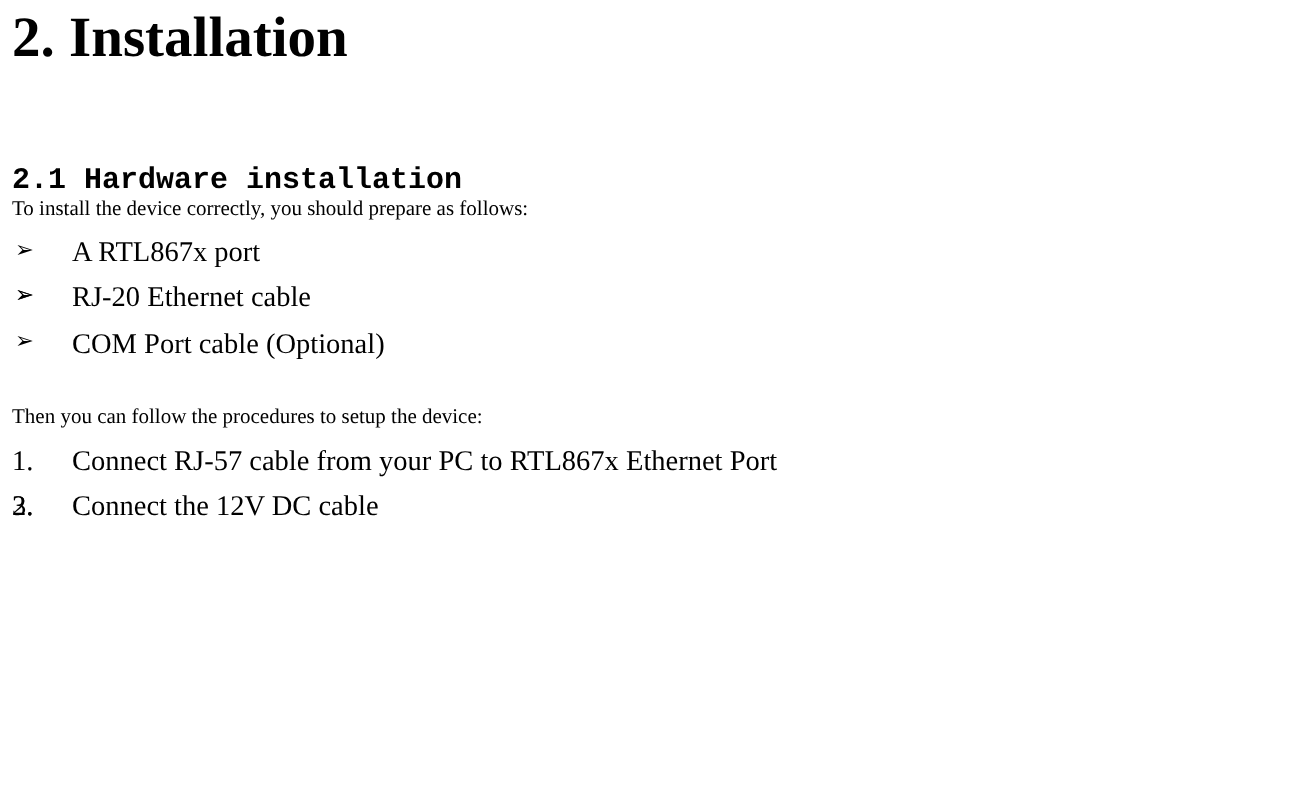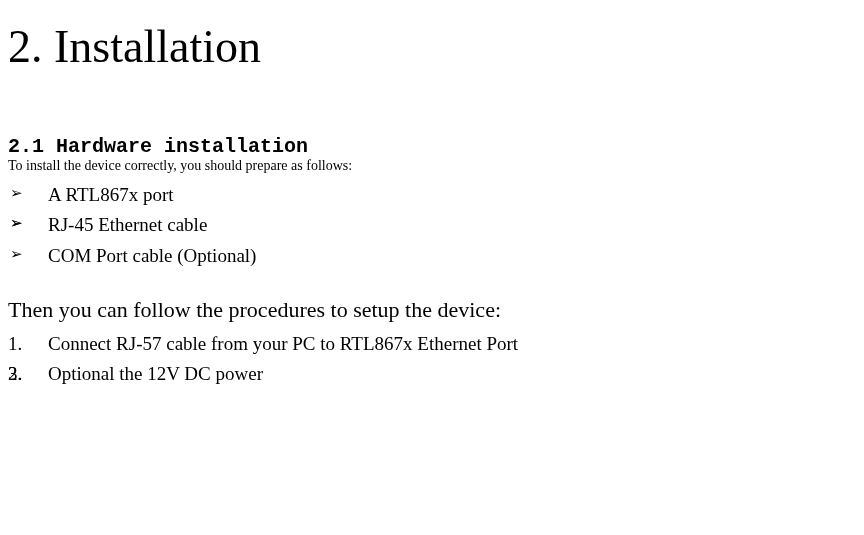--- a/index.html
+++ b/index.html
@@ -10,23 +10,23 @@
     body {
       font-family: "Times New Roman", Times, serif;
       background: #fff;
       color: #000;
       width: 864px;
       height: 535px;
       padding: 0 8px;
       overflow: hidden;
     }
     .heading-1 {
-      font-size: 46px;
-      font-weight: normal;
-      margin-top: 20px;
+      font-size: 38px;
+      font-weight: bold;
+      margin-top: 3px;
       margin-bottom: 62px;
     }
     .heading-2 {
       font-family: Liberation Mono, monospace;
       font-size: 20px;
       font-weight: bold;
     }
     .intro-text {
       font-size: 14px;
       margin-bottom: 6px;
@@ -42,21 +42,21 @@
       padding-left: 40px;
       position: relative;
     }
     .bullet-marker {
       position: absolute;
       left: 2px;
       top: 1px;
       font-size: 15px;
     }
     .then-text {
-      font-size: 22px;
+      font-size: 14px;
       margin-bottom: 6px;
     }
     .num-list {
       list-style: none;
       padding-left: 0;
     }
     .num-item {
       font-size: 19px;
       line-height: 1.58;
       padding-left: 40px;
@@ -81,35 +81,35 @@
 <ul class="bullet-list">
   <li class="bullet-item">
     <span class="bullet-marker">➢</span>
     <span>A RTL867x port</span>
   </li>
   <li class="bullet-item">
     <span class="bullet-marker">➢</span>
   </li>
   <li class="bullet-item">
     <span class="bullet-marker">➢</span>
-    <span>RJ-45 Ethernet cable</span>
+    <span>RJ-20 Ethernet cable</span>
   </li>
   <li class="bullet-item">
     <span class="bullet-marker">➢</span>
     <span>COM Port cable (Optional)</span>
   </li>
 </ul>
 
 <p class="then-text">Then you can follow the procedures to setup the device:</p>
 
 <ol class="num-list">
   <li class="num-item">
     <span class="num-marker">1.</span>
     <span>Connect RJ-57 cable from your PC to RTL867x Ethernet Port</span>
   </li>
   <li class="num-item">
     <span class="num-marker">2.</span>
   </li>
   <li class="num-item">
     <span class="num-marker">3.</span>
-    <span>Optional the 12V DC power</span>
+    <span>Connect the 12V DC cable</span>
   </li>
 </ol>
 
 </body></html>

